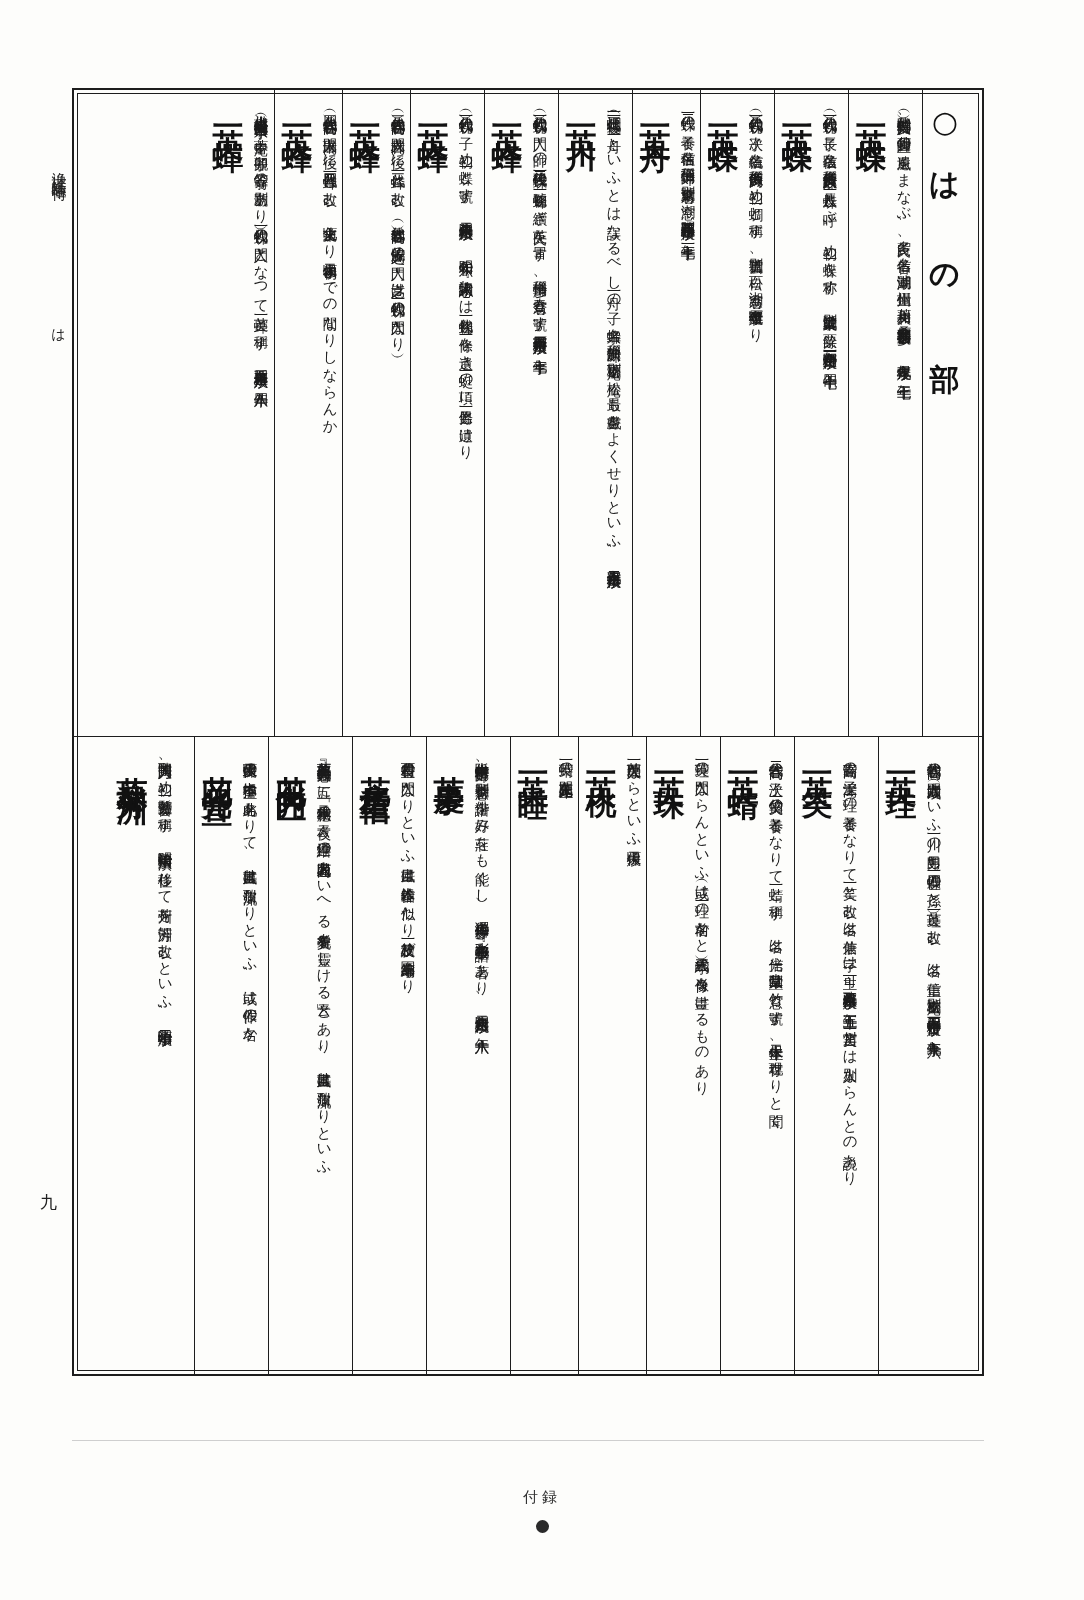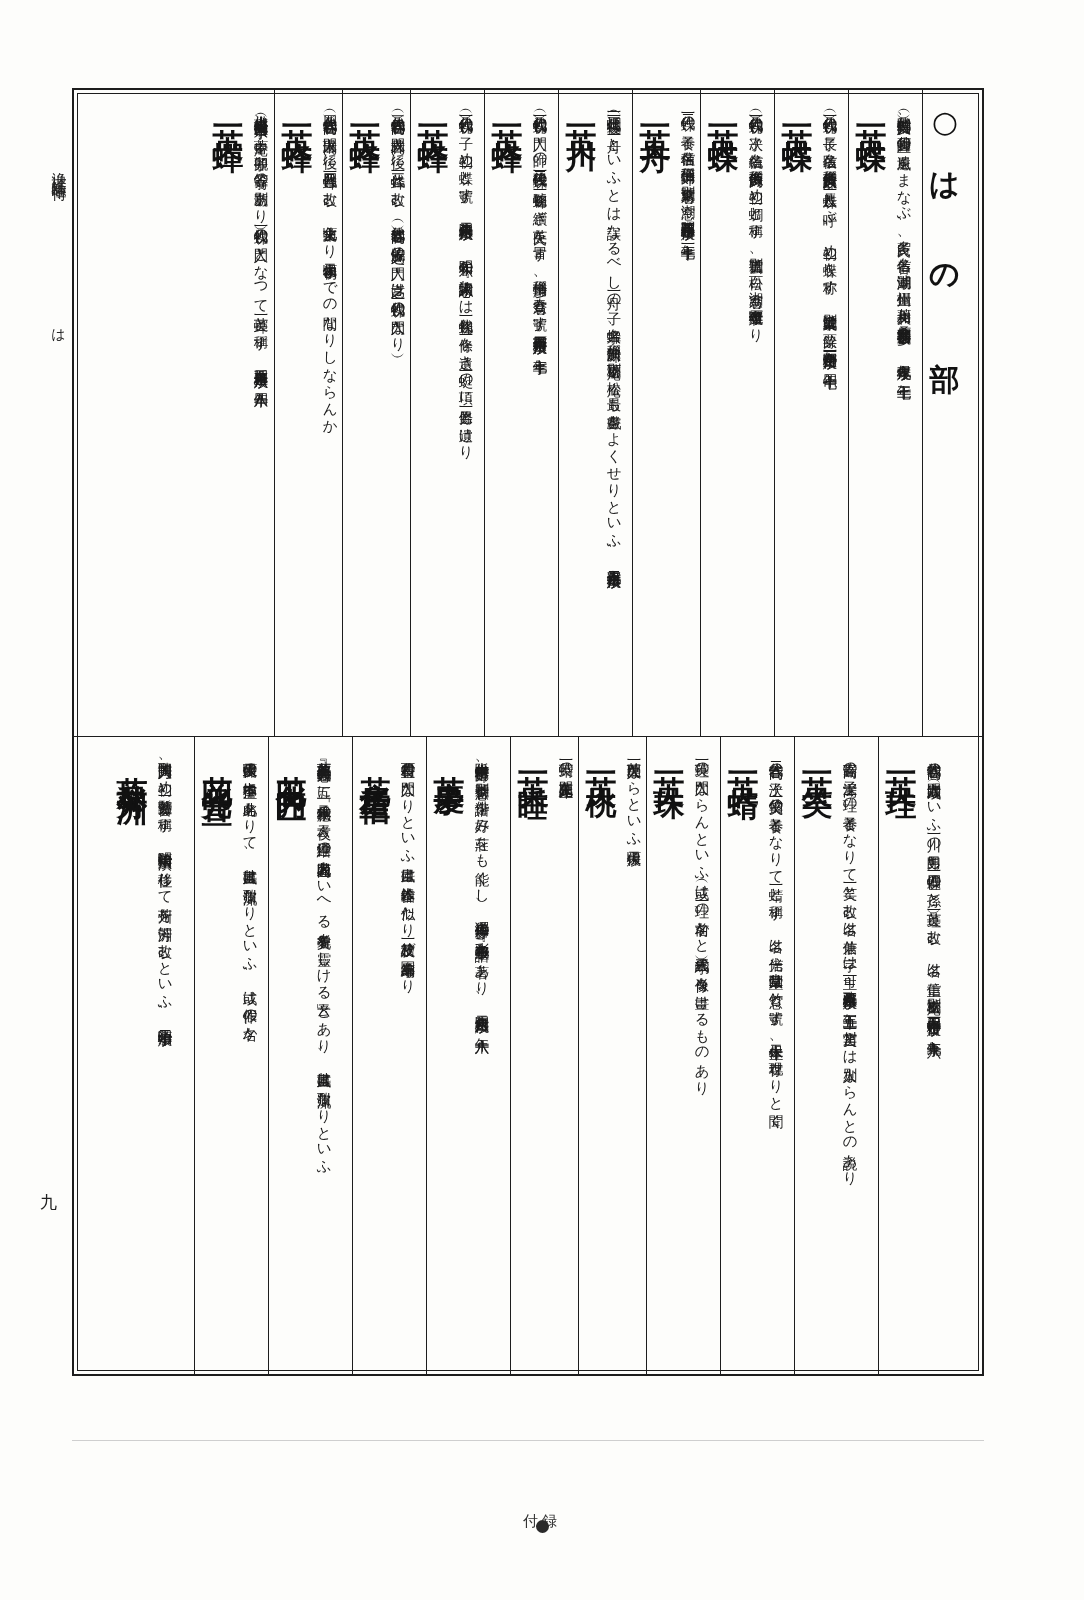--- a/index.html
+++ b/index.html
@@ -145,21 +145,20 @@
     background: #cfcfcf;
   }
   .footer .label {
     position: absolute;
     left: 0;
     top: 48px;
     width: 100%;
     font-size: 15px;
     letter-spacing: 4px;
     color: #333;
-    margin-top: 24px;
   }
   .footer .dot {
     position: absolute;
     left: 50%;
     top: 80px;
     width: 13px;
     height: 13px;
     margin-left: -6px;
     border-radius: 50%;
     background: #2a2a2a;

